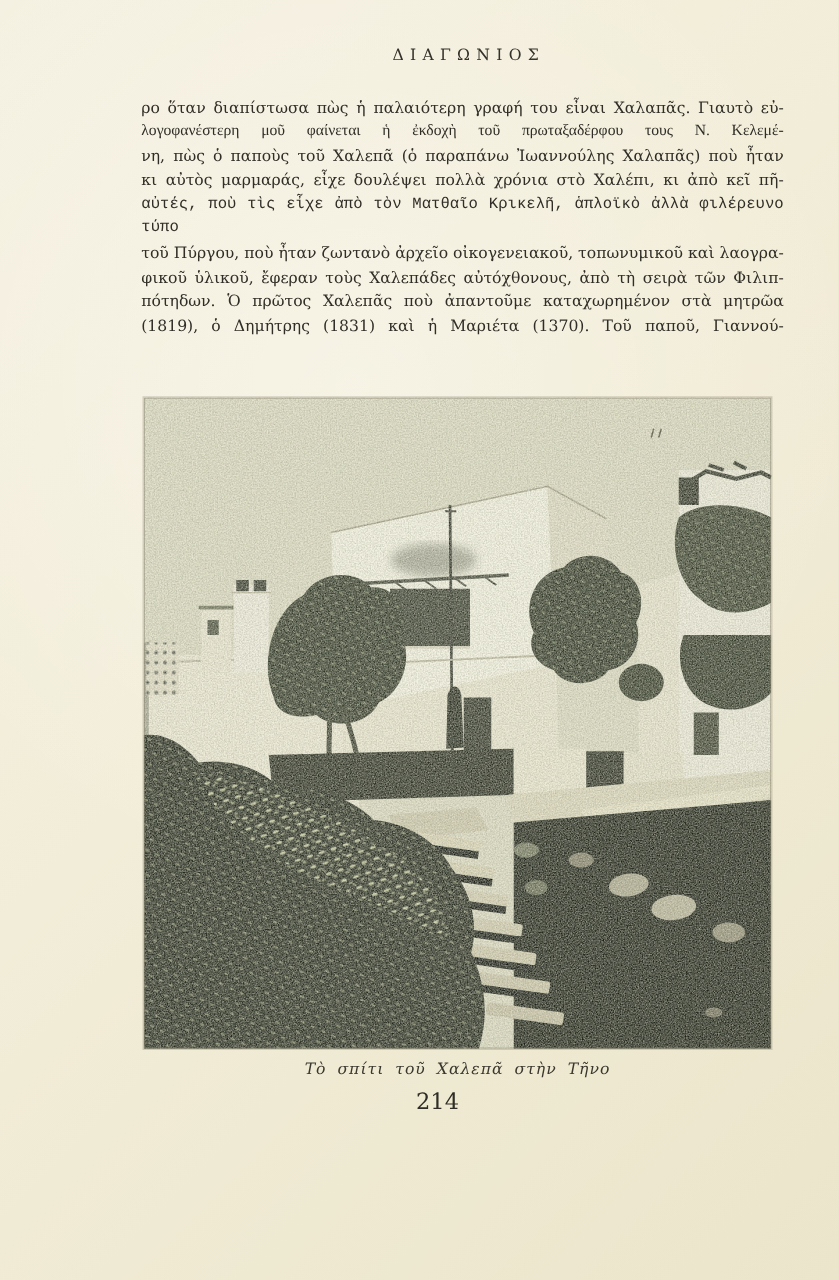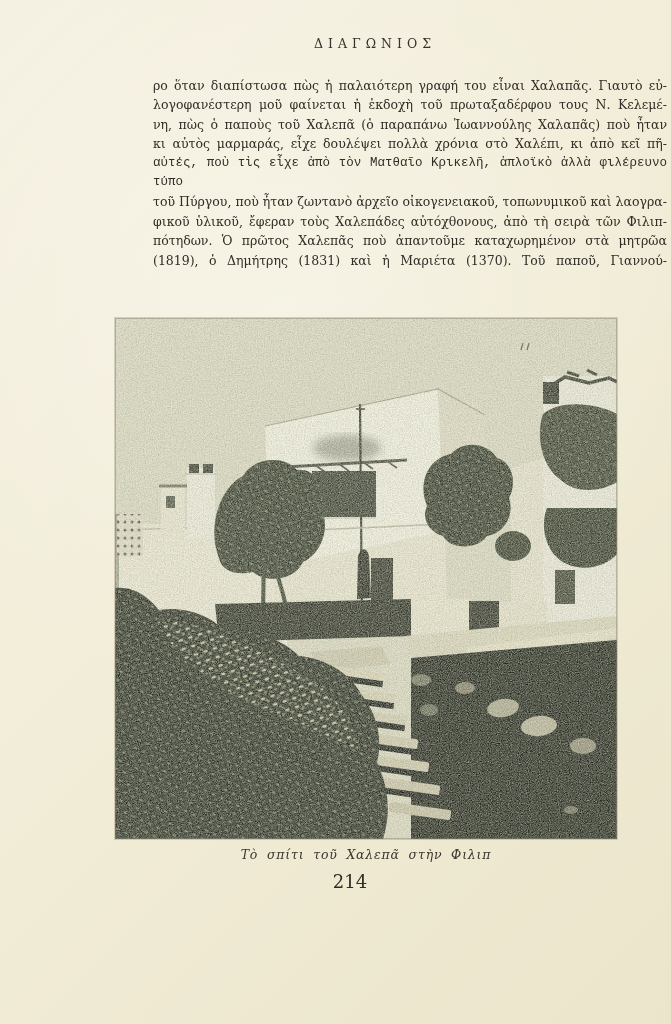--- a/index.html
+++ b/index.html
@@ -13,21 +13,21 @@
   }
   .runhead{
     position:absolute;top:36px;left:113px;width:514px;
     text-align:center;font-size:12.5px;letter-spacing:5px;padding-left:5px;
     color:#34322a;
   }
   .bodytext{
     position:absolute;top:76px;left:113px;width:514px;
     font-size:13px;line-height:19.4px;text-align:justify;color:#302e27;
   }
-  .bline{width:514px;text-align:justify;text-align-last:justify;margin-left:40px;}
+  .bline{width:514px;text-align:justify;text-align-last:justify;}
   .photo{
     position:absolute;left:115px;top:318px;width:502px;height:521px;
     box-shadow:0 0 0 1px rgba(110,105,80,0.25);
     background:#d8d7bf;
   }
   .photo svg{display:block;}
   .caption{
     position:absolute;top:847px;left:115px;width:502px;text-align:center;
     font-style:italic;font-size:12.5px;letter-spacing:0.8px;word-spacing:4px;
     color:#3a382e;
@@ -39,21 +39,21 @@
 </style>
 </head>
 <body>
 
 <div class="page">
 
   <div class="runhead">ΔΙΑΓΩΝΙΟΣ</div>
 
   <div class="bodytext">
     <div class="bline fit" style="font-size: 12.5px;">ρο ὅταν διαπίστωσα πὼς ἡ παλαιότερη γραφή του εἶναι Χαλαπᾶς. Γιαυτὸ εὐ-</div>
-    <div class="bline fit" style="font-size: 12.5px;">λογοφανέστερη μοῦ φαίνεται ἡ ἐκδοχὴ τοῦ πρωταξαδέρφου τους Ν. Κελεμέ-</div>
+    <div class="bline fit" style="font-size: 12.5px; font-family: Liberation Serif, serif;">λογοφανέστερη μοῦ φαίνεται ἡ ἐκδοχὴ τοῦ πρωταξαδέρφου τους Ν. Κελεμέ-</div>
     <div class="bline fit" style="font-size: 12.5px;">νη, πὼς ὁ παποὺς τοῦ Χαλεπᾶ (ὁ παραπάνω Ἰωαννούλης Χαλαπᾶς) ποὺ ἦταν</div>
     <div class="bline fit" style="font-size: 12.5px;">κι αὐτὸς μαρμαράς, εἶχε δουλέψει πολλὰ χρόνια στὸ Χαλέπι, κι ἀπὸ κεῖ πῆ-</div>
     <div class="bline fit" style="font-size: 12.5px; font-family: Liberation Mono, monospace;">αὐτές, ποὺ τὶς εἶχε ἀπὸ τὸν Ματθαῖο Κρικελῆ, ἁπλοϊκὸ ἀλλὰ φιλέρευνο τύπο</div>
     <div class="bline fit" style="font-size: 12.5px;">τοῦ Πύργου, ποὺ ἦταν ζωντανὸ ἀρχεῖο οἰκογενειακοῦ, τοπωνυμικοῦ καὶ λαογρα-</div>
     <div class="bline fit" style="font-size: 12.5px;">φικοῦ ὑλικοῦ, ἔφεραν τοὺς Χαλεπάδες αὐτόχθονους, ἀπὸ τὴ σειρὰ τῶν Φιλιπ-</div>
     <div class="bline fit" style="font-size: 12.5px;">πότηδων. Ὁ πρῶτος Χαλεπᾶς ποὺ ἀπαντοῦμε καταχωρημένον στὰ μητρῶα</div>
     <div class="bline fit" style="font-size: 12.5px;">(1819), ὁ Δημήτρης (1831) καὶ ἡ Μαριέτα (1370). Τοῦ παποῦ, Γιαννού-</div>
   </div>
 
   <div class="photo">
@@ -186,17 +186,17 @@
       </g>
 
       <g>
         <rect width="502" height="521" filter="url(#grainL)" opacity="0.55"></rect>
         <rect width="502" height="521" filter="url(#grainD)" opacity="0.3"></rect>
         <rect x="0.5" y="0.5" width="501" height="520" fill="none" stroke="#8a8670" stroke-opacity="0.5"></rect>
       </g>
     </svg>
   </div>
 
-  <div class="caption">Τὸ σπίτι τοῦ Χαλεπᾶ στὴν Φιλιπ</div>
+  <div class="caption">Τὸ σπίτι τοῦ Χαλεπᾶ στὴν Τῆνο</div>
 
   <div class="pagenum">214</div>
 
 </div>
 
 </body></html>

